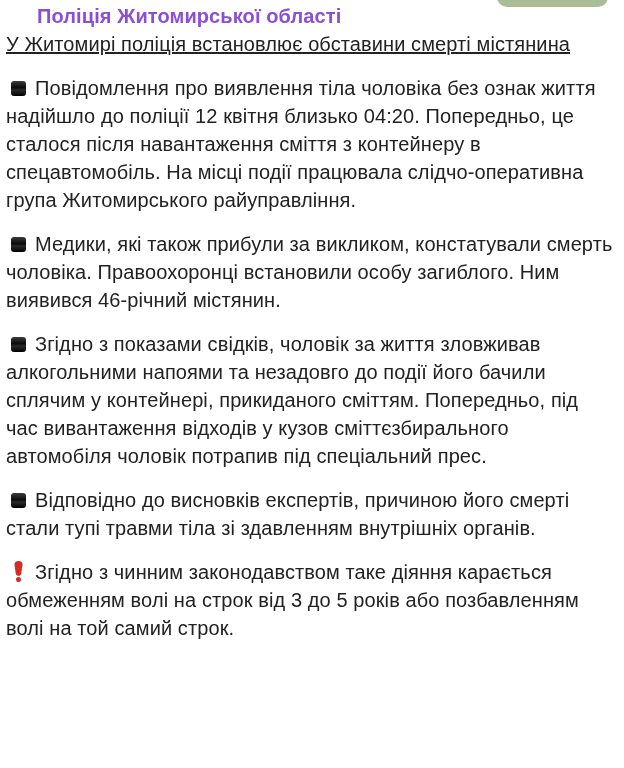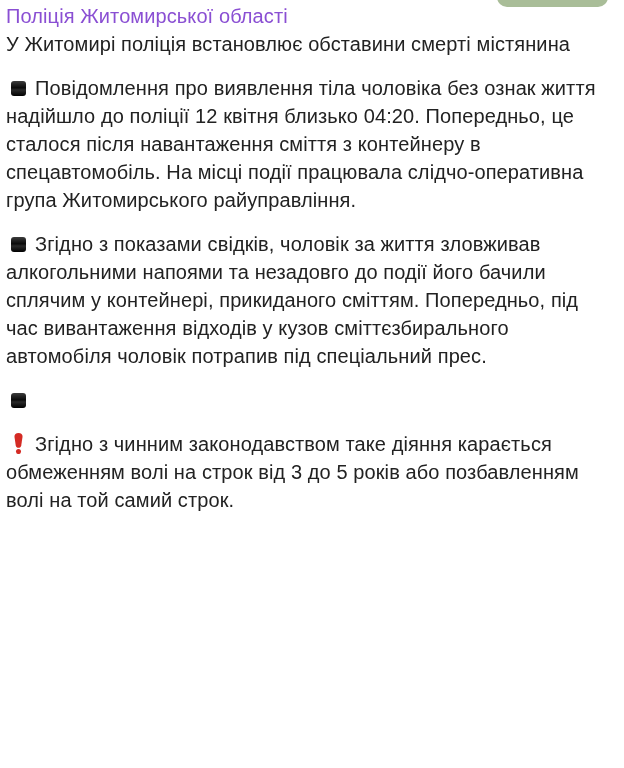--- a/index.html
+++ b/index.html
@@ -23,29 +23,31 @@
     color: var(--body-color);
   }
   .post {
     padding: 2px 10px 0 6px;
     font-size: 20px;
     line-height: 28px;
     letter-spacing: 0.1px;
   }
   .channel-name {
     color: var(--channel-color);
-    font-weight: normal;
+    font-weight: bold;
     font-size: 20px;
     line-height: 28px;
     cursor: pointer;
     display: inline-block;
+    margin-left: 31px;
   }
   .lead {
     margin: 0;
     line-height: 28px;
+    text-decoration: underline;
   }
   p.para {
     margin: 16px 0 0 0;
   }
   .sq-icon {
     display: inline-block;
     width: 15px;
     height: 15px;
     border-radius: 3px;
     background: linear-gradient(180deg, #3c3c3c 0%, #0a0a0a 45%, #2a2a2a 60%, #000000 100%);
@@ -79,27 +81,30 @@
 <div class="post">
 
   <a class="channel-name">Поліція Житомирської області</a>
 
   <p class="lead">У Житомирі поліція встановлює обставини смерті містянина</p>
 
   <p class="para">
     <span class="sq-icon"></span><span>Повідомлення про виявлення тіла чоловіка без ознак життя надійшло до поліції 12 квітня близько 04:20. Попередньо, це сталося після навантаження сміття з контейнеру в спецавтомобіль. На місці події працювала слідчо-оперативна група Житомирського райуправління.</span>
   </p>
 
+  <p class="para">
+    <span class="sq-icon"></span><span>Медики, які також прибули за викликом, констатували смерть чоловіка. Правоохоронці встановили особу загиблого. Ним виявився 46-річний містянин.</span>
+  </p>
 
   <p class="para">
     <span class="sq-icon"></span><span>Згідно з показами свідків, чоловік за життя зловживав алкогольними напоями та незадовго до події його бачили сплячим у контейнері, прикиданого сміттям. Попередньо, під час вивантаження відходів у кузов сміттєзбирального автомобіля чоловік потрапив під спеціальний прес.</span>
   </p>
 
   <p class="para">
-    <span class="sq-icon"></span>
+    <span class="sq-icon"></span><span>Відповідно до висновків експертів, причиною його смерті стали тупі травми тіла зі здавленням внутрішніх органів.</span>
   </p>
 
 
   <p class="para">
     <span class="excl-icon"><svg viewBox="0 0 16 26" xmlns="http://www.w3.org/2000/svg">
       <path d="M8 0 C11.2 0 13.3 2 13 4.6 L11.4 15.4 C11.1 17.3 9.7 18.4 8 18.4 C6.3 18.4 4.9 17.3 4.6 15.4 L3 4.6 C2.7 2 4.8 0 8 0 Z" fill="#d42b24"></path>
       <circle cx="8" cy="23" r="3.1" fill="#d42b24"></circle>
     </svg></span><span>Згідно з чинним законодавством таке діяння карається обмеженням волі на строк від 3 до 5 років або позбавленням волі на той самий строк.</span>
   </p>
 

